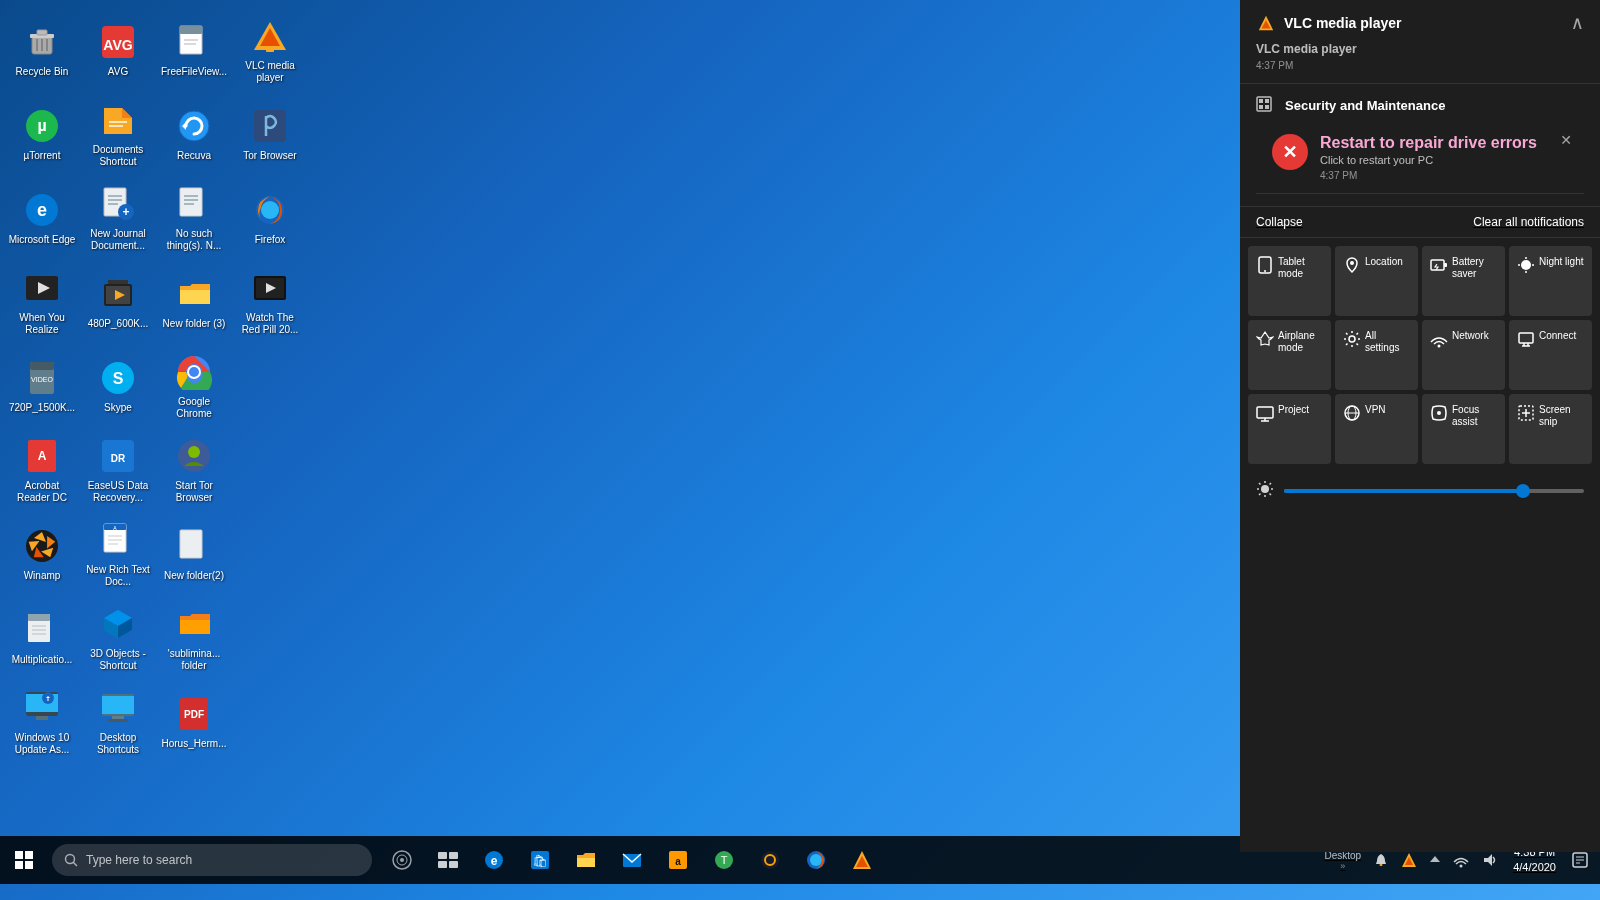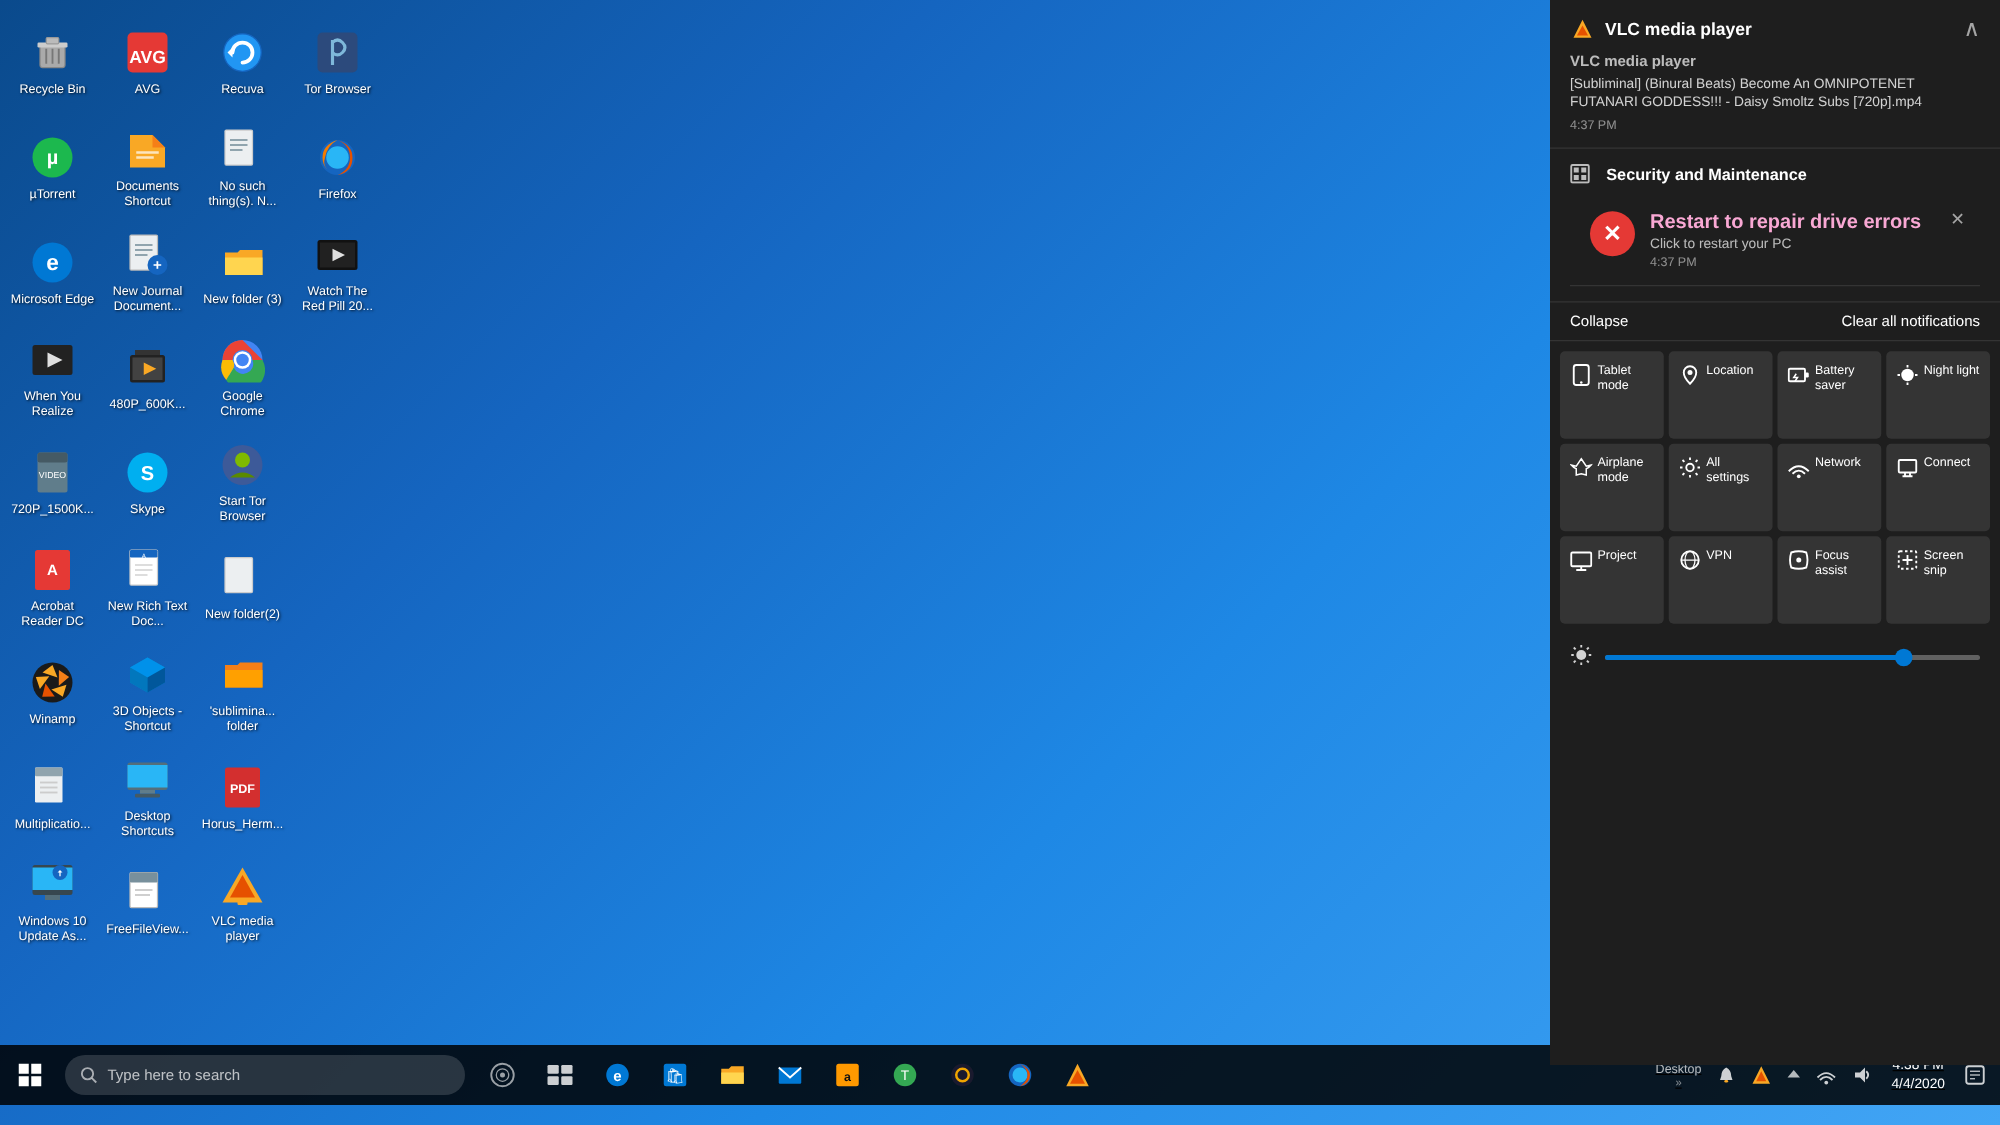--- a/index.html
+++ b/index.html
@@ -317,20 +317,21 @@
       cursor: pointer;
       font-size: 14px;
     }
 
     
     .notif-actions {
       display: flex;
       justify-content: space-between;
       padding: 8px 16px;
       border-bottom: 1px solid rgba(255,255,255,0.1);
+      text-decoration: underline;
     }
 
     .notif-action-btn {
       font-size: 12px;
       color: rgba(255,255,255,0.7);
       cursor: pointer;
       background: none;
       border: none;
       color: white;
     }
@@ -583,20 +584,29 @@
     <div class="desktop-icon">
       <div class="icon-img">
         <svg width="36" height="36" viewBox="0 0 36 36">
           <circle cx="18" cy="18" r="16" fill="#00aff0"></circle>
           <text x="18" y="24" text-anchor="middle" fill="white" font-size="16" font-weight="bold">S</text>
         </svg>
       </div>
       <span class="icon-label">Skype</span>
     </div>
 
+    <div class="desktop-icon">
+      <div class="icon-img">
+        <svg width="36" height="36" viewBox="0 0 36 36">
+          <rect x="2" y="2" width="32" height="32" rx="4" fill="#1976d2"></rect>
+          <text x="18" y="24" text-anchor="middle" fill="white" font-size="10" font-weight="bold">DR</text>
+        </svg>
+      </div>
+      <span class="icon-label">EaseUS Data Recovery...</span>
+    </div>
 
     <div class="desktop-icon">
       <div class="icon-img">
         <svg width="36" height="36" viewBox="0 0 36 36">
           <rect x="4" y="2" width="22" height="28" rx="1" fill="#fff" stroke="#ccc" stroke-width="1"></rect>
           <rect x="4" y="2" width="22" height="6" rx="1" fill="#1565c0"></rect>
           <text x="15" y="8" text-anchor="middle" fill="white" font-size="5">A</text>
           <line x1="8" y1="14" x2="22" y2="14" stroke="#ddd" stroke-width="1.5"></line>
           <line x1="8" y1="18" x2="22" y2="18" stroke="#ddd" stroke-width="1.5"></line>
           <line x1="8" y1="22" x2="18" y2="22" stroke="#ddd" stroke-width="1.5"></line>
@@ -784,21 +794,20 @@
             <polygon points="10,7 15,16 5,16" fill="#e65100"></polygon>
           </svg>
         </div>
         <span>VLC media player</span>
       </div>
       <div class="vlc-notif-expand">∧</div>
     </div>
 
     <div class="vlc-notif-body">
       <div class="vlc-app-name">VLC media player</div>
-      <div class="vlc-content">[Subliminal] (Binural Beats) Become An OMNIPOTENET FUTANARI GODDESS!!! - Daisy Smoltz Subs [720p].mp4</div>
       <div class="vlc-time">4:37 PM</div>
     </div>
 
     <div class="security-section">
       <div class="section-header">
         <div class="section-icon">
           <svg width="16" height="16" viewBox="0 0 16 16">
             <rect x="1" y="1" width="14" height="14" rx="1" fill="none" stroke="rgba(255,255,255,0.7)" stroke-width="1.5"></rect>
             <rect x="3" y="3" width="4" height="4" fill="rgba(255,255,255,0.7)"></rect>
             <rect x="9" y="3" width="4" height="4" fill="rgba(255,255,255,0.7)"></rect>

